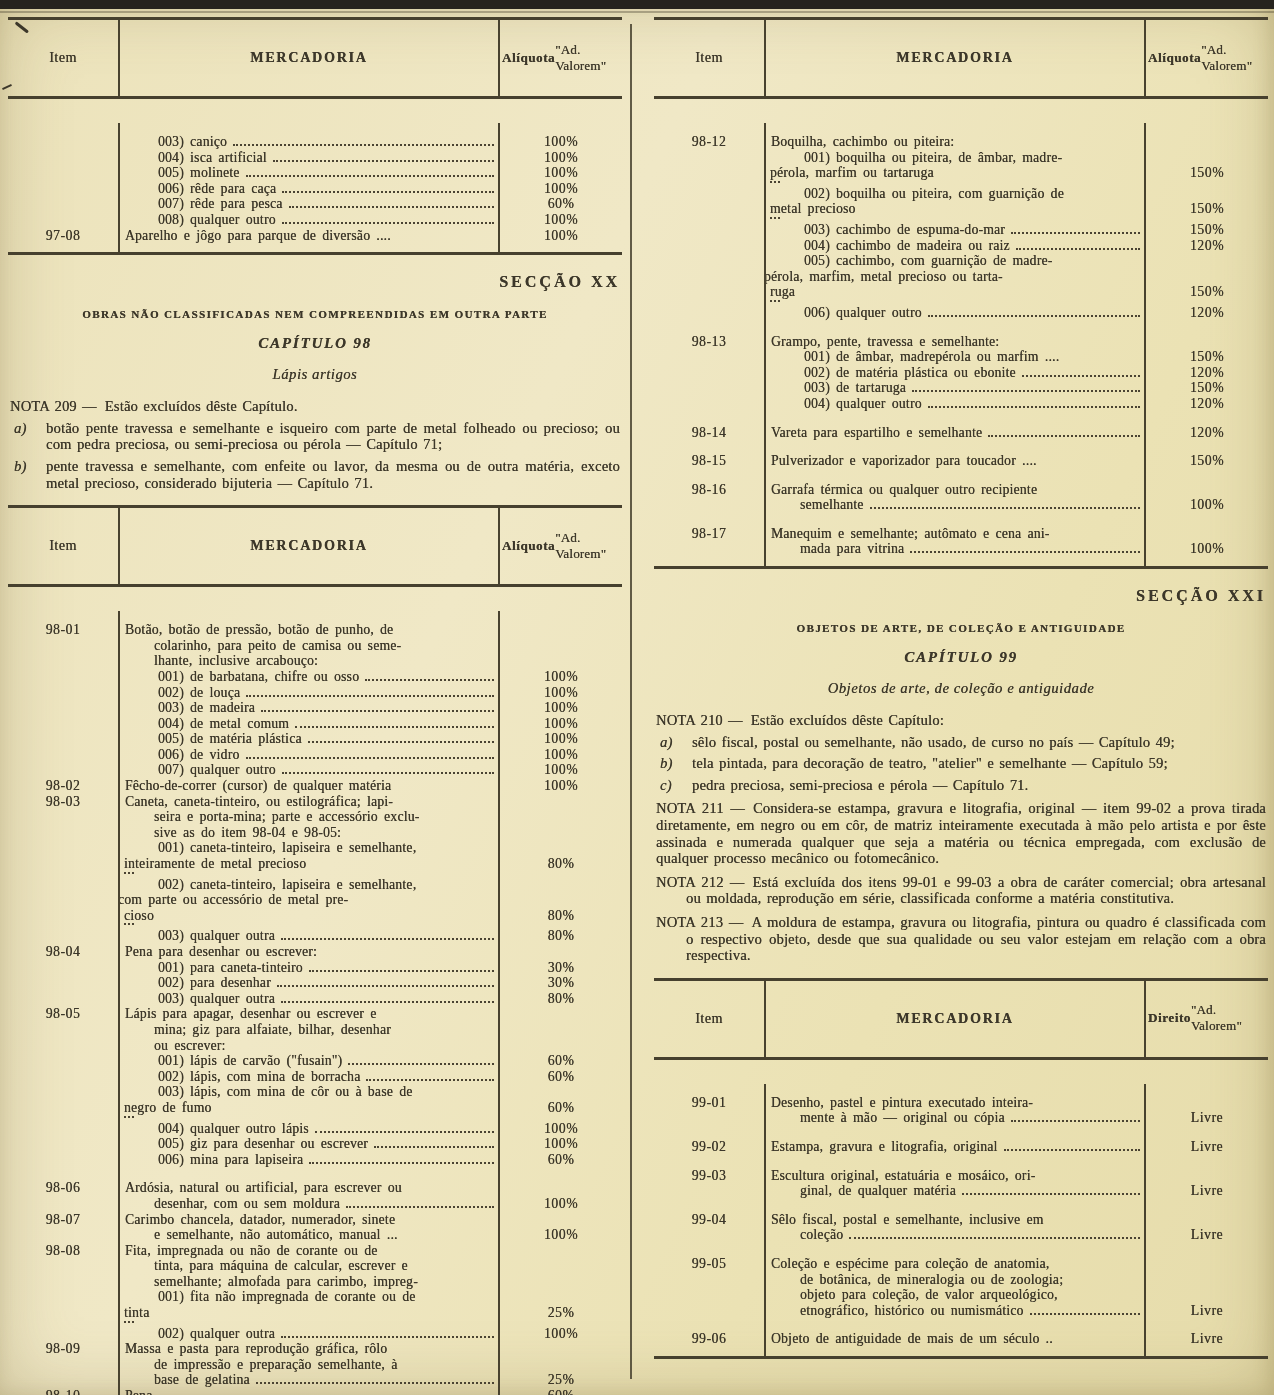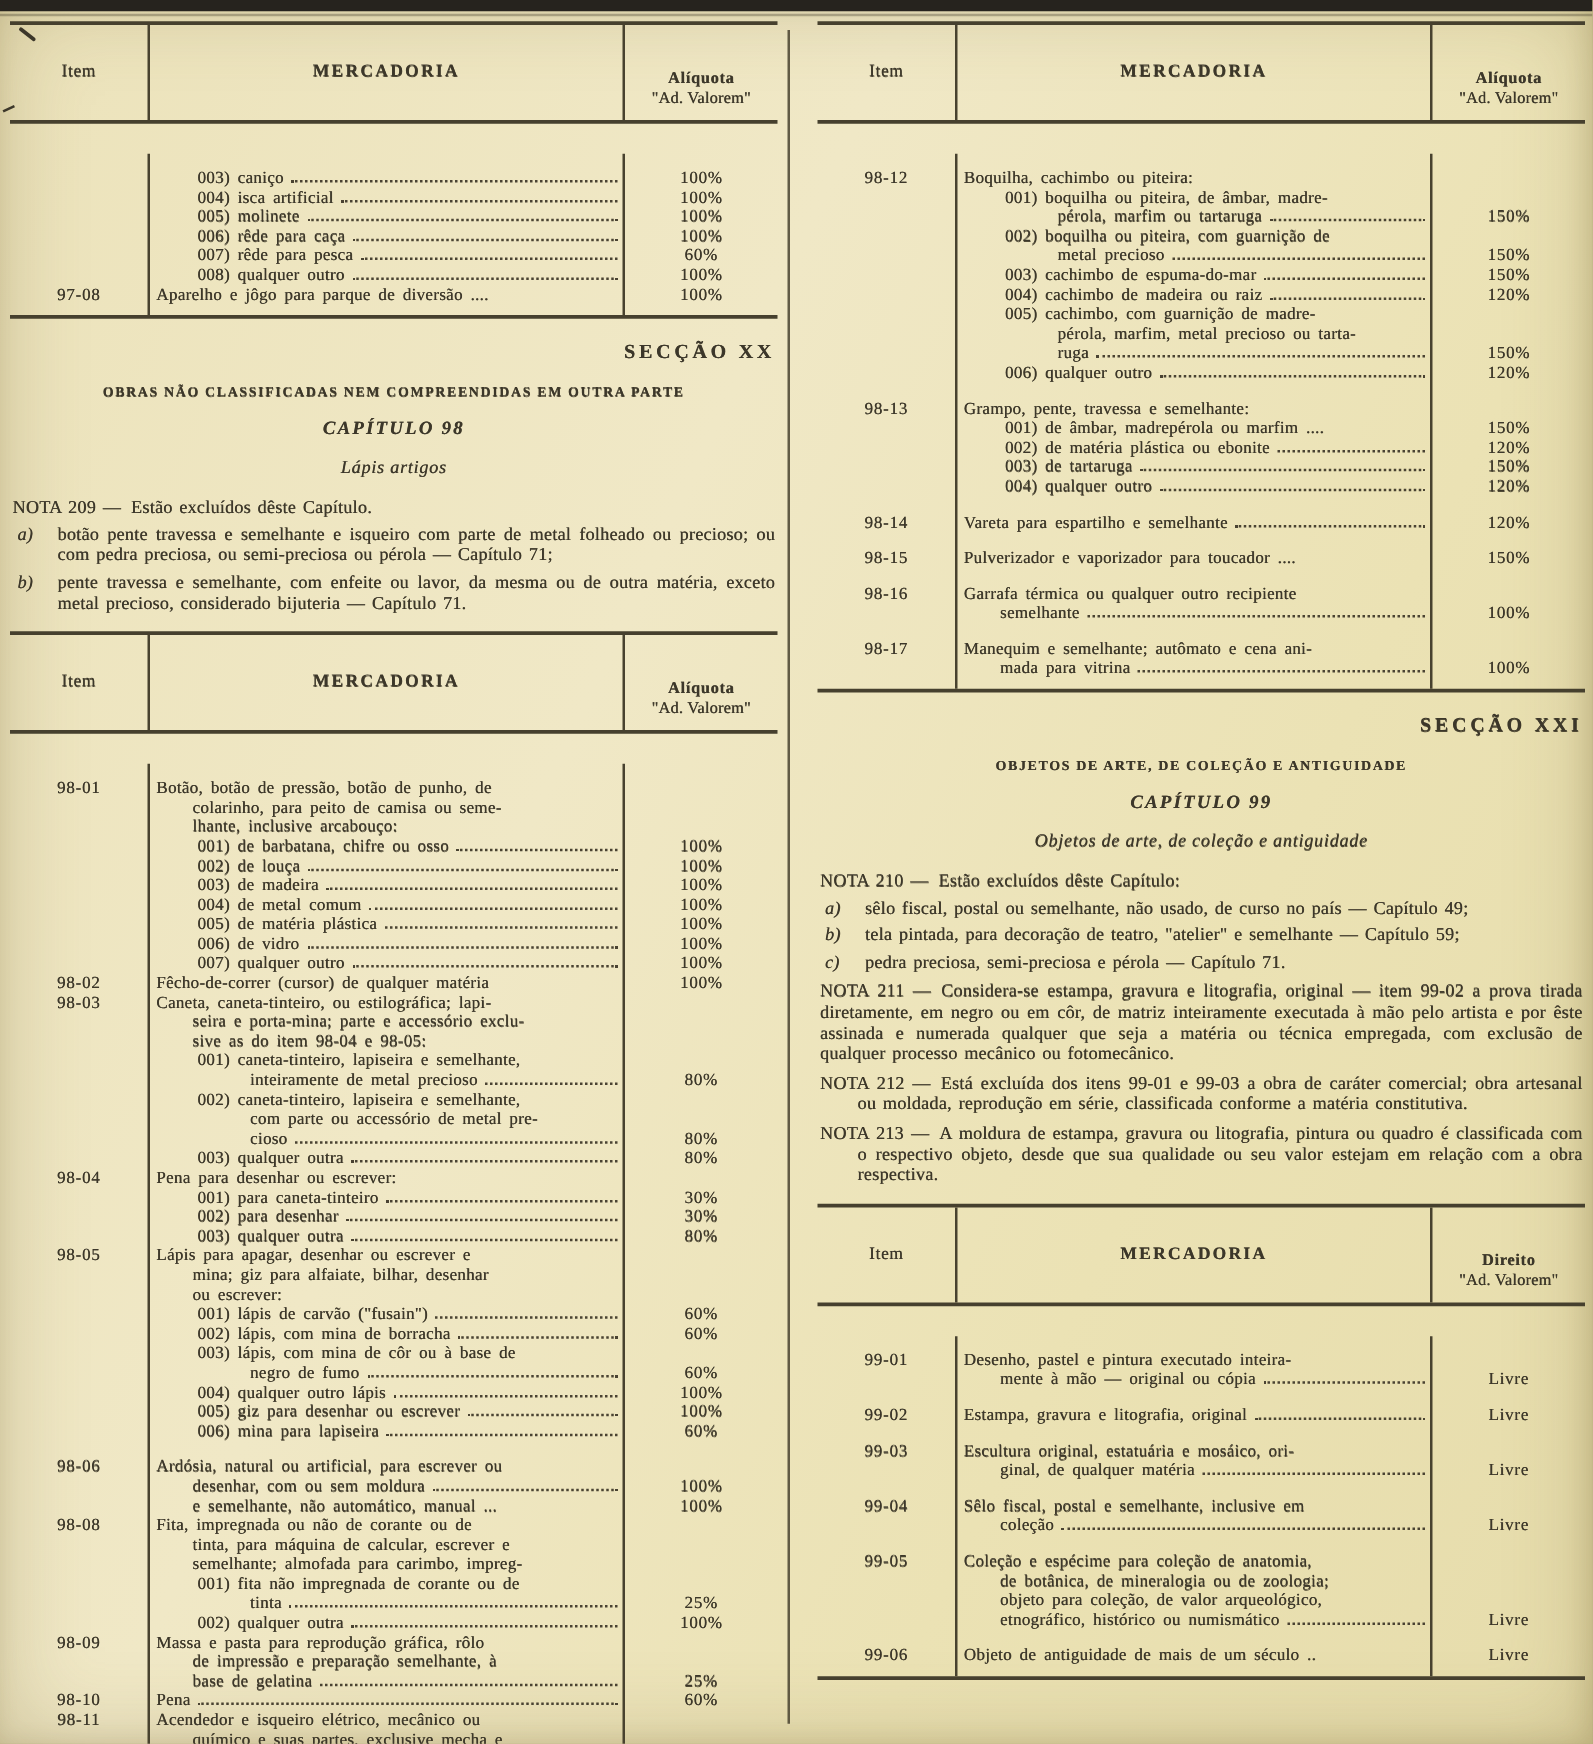--- a/index.html
+++ b/index.html
@@ -25,35 +25,35 @@
 
   
   .tbl{border-top:3px solid #46402e;border-bottom:3px solid #46402e;margin-top:12px;}
   .tbl:first-child{margin-top:0;}
   .thead{position:relative;display:grid;grid-template-columns:110px 1fr 122px;height:76px;border-bottom:3px solid #46402e;font-size:14px;}
   .thead::before,.thead::after{content:"";position:absolute;top:0;bottom:0;width:2px;background:#48422f;}
   .thead::before{left:110px;}
   .thead::after{right:122px;}
   .h-item{display:flex;align-items:center;justify-content:center;letter-spacing:.5px;}
   .h-merc{display:flex;align-items:center;justify-content:center;font-weight:bold;letter-spacing:1.8px;}
-  .h-rate{display:flex;flex-direction:column;justify-content:flex-end;align-items:center;padding:9px 2px 10px;font-size:13px;}
+  .h-rate{display:flex;justify-content:flex-end;align-items:center;padding:9px 2px 10px;font-size:13px;}
   .h-rate .r1{font-weight:bold;letter-spacing:.6px;}
   .h-rate .r2{letter-spacing:.2px;}
   .tbody{position:relative;padding:11px 0 9px;margin-top:24px;}
   .tbody::before,.tbody::after{content:"";position:absolute;top:0;bottom:0;width:2px;background:#48422f;}
   .tbody::before{left:110px;}
   .tbody::after{right:122px;}
   .trow{display:grid;grid-template-columns:110px 1fr 122px;min-height:15.6px;line-height:15.6px;font-size:13.6px;}
   .trow.gap{min-height:13px;}
   .c-item{text-align:center;letter-spacing:.6px;}
   .c-merc{display:flex;align-items:baseline;padding-right:5px;letter-spacing:.25px;word-spacing:2.5px;}
   .n0{padding-left:7px;}
   .n1{padding-left:36px;}
   .n2{padding-left:40px;}
-  .n3{padding-left:82px;}
+  .n3{flex-direction:column;}
   .t{white-space:nowrap;}
   .leader{flex:1 1 auto;min-width:10px;border-bottom:2px dotted #4a4332;margin:0 1px 3px 6px;}
   .c-rate{text-align:center;letter-spacing:.6px;}
 
   
   .section{padding:4px 2px 2px;}
   .sec-title{text-align:right;font-weight:bold;font-size:16px;letter-spacing:3px;margin:14px 0 0;}
   .sec-sub{text-align:center;font-weight:bold;font-size:11px;letter-spacing:1.4px;margin:17px 0 0;}
   .cap-title{text-align:center;font-weight:bold;font-style:italic;font-size:15px;letter-spacing:1.8px;margin:15px 0 0;}
   .cap-sub{text-align:center;font-style:italic;font-size:14.5px;letter-spacing:.6px;margin:14px 0 0;}
@@ -436,20 +436,27 @@
             </div>
             <div class="trow">
               <div class="c-item"></div>
               <div class="c-merc n1">
                 <span class="t">desenhar, com ou sem moldura</span>
                 <span class="leader"></span>
               </div>
               <div class="c-rate">100%</div>
             </div>
             <div class="trow">
+              <div class="c-item">98-07</div>
+              <div class="c-merc n0">
+                <span class="t">Carimbo chancela, datador, numerador, sinete</span>
+              </div>
+              <div class="c-rate"></div>
+            </div>
+            <div class="trow">
               <div class="c-item"></div>
               <div class="c-merc n1">
                 <span class="t">e semelhante, não automático, manual ...</span>
               </div>
               <div class="c-rate">100%</div>
             </div>
             <div class="trow">
               <div class="c-item">98-08</div>
               <div class="c-merc n0">
                 <span class="t">Fita, impregnada ou não de corante ou de</span>

